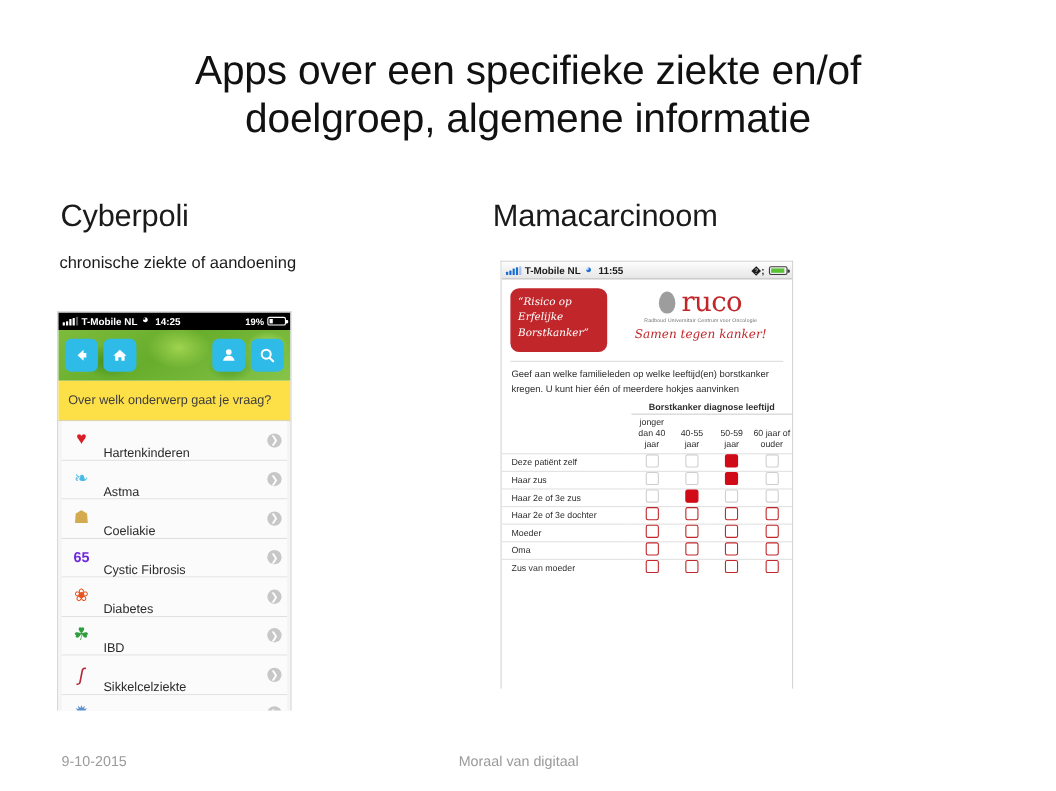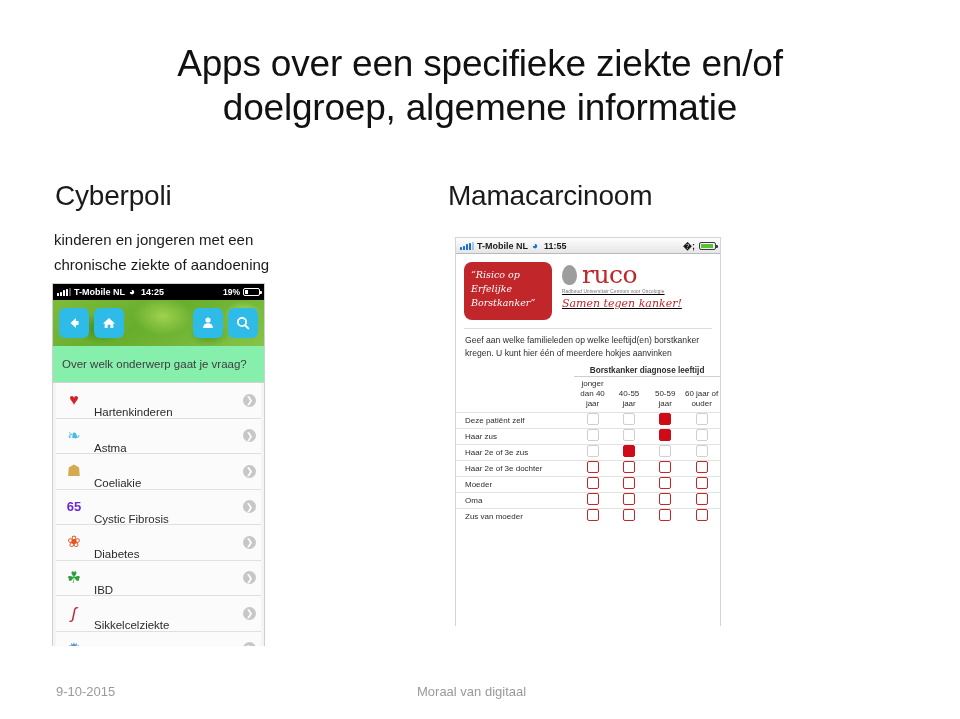--- a/index.html
+++ b/index.html
@@ -150,21 +150,21 @@
     background: #2fbbe8;
     display: flex; align-items: center; justify-content: center;
     color: #fff;
     margin-right: 5px;
     flex: 0 0 auto;
   }
   .nav-btn.r { margin-right: 0; margin-left: 5px; }
   .nav-gap { flex: 1; }
 
   .question-bar {
-    background: #86efac;
+    background: #fde047;
     border-bottom: 1px solid #d2d2d2;
     height: 36px;
     display: flex;
     align-items: center;
     padding-left: 9px;
     font-size: 11.5px;
     color: #3d3d3d;
   }
 
   .opt-list { background: #f4f4f4; }
@@ -214,21 +214,21 @@
     background: #c0262a;
     border-radius: 8px;
     color: #fff;
     font-size: 9.5px;
     line-height: 1.45;
     padding: 6px 7px;
     box-sizing: border-box;
     font-family: "DejaVu Serif", serif;
     font-style: italic;
   }
-  .ruco-brand { flex: 1; padding-left: 10px; text-align: left; text-decoration: underline; }
+  .ruco-brand { flex: 1; padding-left: 10px; text-align: center; }
   .ruco-word {
     font-family: "DejaVu Serif", serif;
     font-size: 25px;
     color: #c0262a;
     line-height: 1;
     letter-spacing: -0.5px;
     display: inline-block;
     vertical-align: middle;
   }
   .ruco-crest {
@@ -322,21 +322,20 @@
 </head>
 <body>
 
 <div class="slide-title">
   <span>Apps over een specifieke ziekte en/of</span>
   <span>doelgroep, algemene informatie</span>
 </div>
 
 <div class="col-heading left">Cyberpoli</div>
 <div class="sub-lines">
-  <span>kinderen en jongeren met een</span>
   <span>chronische ziekte of aandoening</span>
 </div>
 
 <div class="phone phone-left">
   <div class="statusbar dark">
     <span class="sb-bars">
         <i></i>
         <i></i>
         <i></i>
         <i></i>

